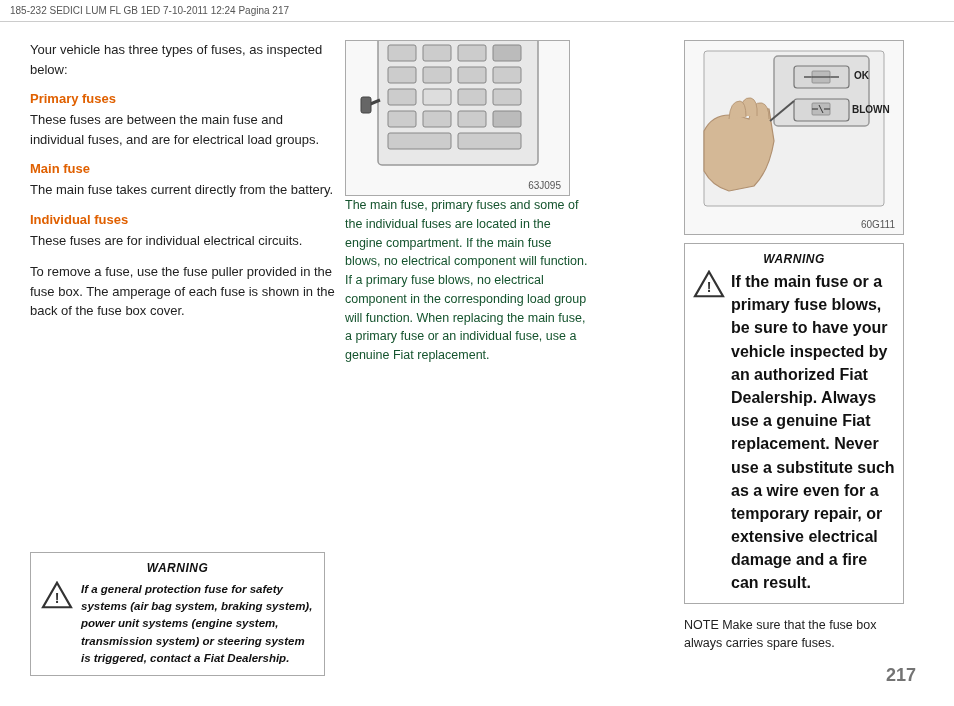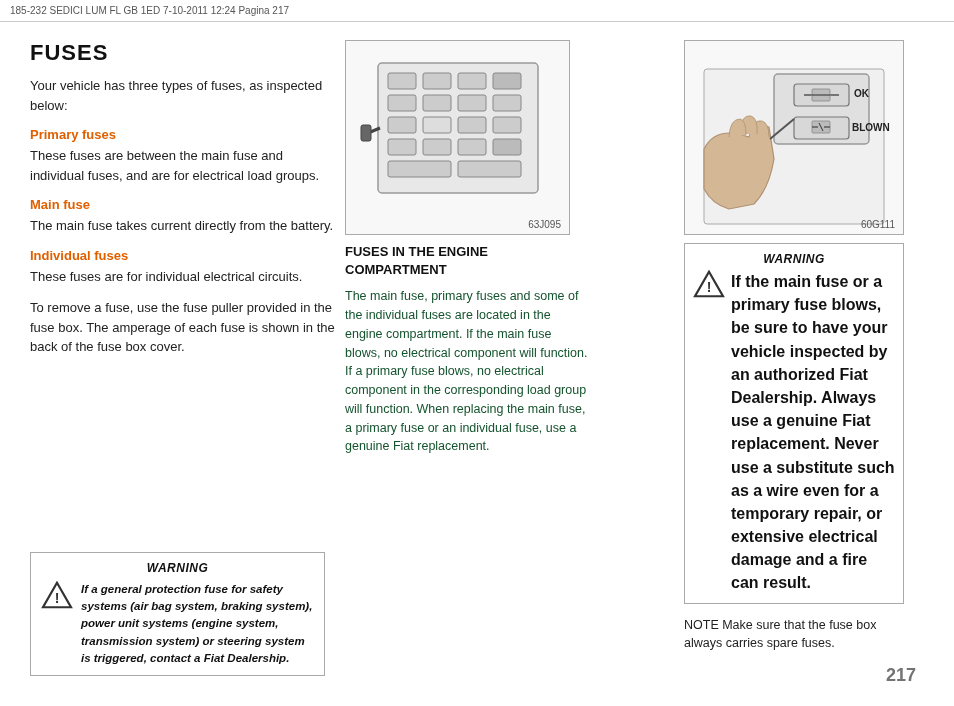--- a/index.html
+++ b/index.html
@@ -67,25 +67,25 @@
     
     .middle-col {
       position: absolute;
       top: 40px;
       left: 345px;
       width: 245px;
     }
 
     .fuse-diagram-box {
       width: 225px;
-      height: 195px;
+      height: 156px;
       border: 1px solid #aaa;
       background: #f8f8f8;
       display: flex;
-      align-items: center;
+      align-items: flex-end;
       justify-content: center;
       position: relative;
       overflow: hidden;
     }
 
     .diagram-caption {
       font-size: 10px;
       color: #555;
       position: absolute;
       bottom: 4px;
@@ -120,21 +120,21 @@
       right: 30px;
       width: 240px;
     }
 
     .fuse-ok-blown-box {
       width: 220px;
       height: 195px;
       border: 1px solid #aaa;
       background: #f8f8f8;
       display: flex;
-      align-items: flex-end;
+      align-items: flex-start;
       justify-content: center;
       position: relative;
       overflow: hidden;
     }
 
     .ok-blown-caption {
       font-size: 10px;
       color: #555;
       position: absolute;
       bottom: 4px;
@@ -235,21 +235,20 @@
     }
   </style>
 </head>
 <body>
 
 <div class="header-bar">
   <span>185-232 SEDICI LUM FL GB 1ED   7-10-2011   12:24   Pagina 217</span>
 </div>
 
 <div class="left-col">
-  <div class="page-title">FUSES</div>
   <div class="intro-text">Your vehicle has three types of fuses, as inspected below:</div>
 
   <div>
     <div class="section-heading">Primary fuses</div>
     <div class="section-text">These fuses are between the main fuse and individual fuses, and are for electrical load groups.</div>
   </div>
 
   <div>
     <div class="section-heading">Main fuse</div>
     <div class="section-text">The main fuse takes current directly from the battery.</div>
@@ -292,21 +291,20 @@
 
       <rect x="30" y="108" width="63" height="16" rx="2" fill="#ccc" stroke="#888" stroke-width="1"></rect>
       <rect x="100" y="108" width="63" height="16" rx="2" fill="#ccc" stroke="#888" stroke-width="1"></rect>
 
       <line x1="10" y1="80" x2="22" y2="75" stroke="#444" stroke-width="3"></line>
       <rect x="3" y="72" width="10" height="16" rx="2" fill="#666" stroke="#444" stroke-width="1"></rect>
     </svg>
     <div class="diagram-caption">63J095</div>
   </div>
 
-  <div class="engine-compartment-heading">FUSES IN THE ENGINE COMPARTMENT</div>
   <div class="engine-compartment-text">The main fuse, primary fuses and some of the individual fuses are located in the engine compartment. If the main fuse blows, no electrical component will function. If a primary fuse blows, no electrical component in the corresponding load group will function. When replacing the main fuse, a primary fuse or an individual fuse, use a genuine Fiat replacement.</div>
 </div>
 
 <div class="right-col">
 
   <div class="fuse-ok-blown-box">
     <svg width="200" height="175" viewBox="0 0 200 175">
 
       <rect x="10" y="10" width="180" height="155" rx="3" fill="#f0f0f0" stroke="#aaa" stroke-width="1"></rect>
 

